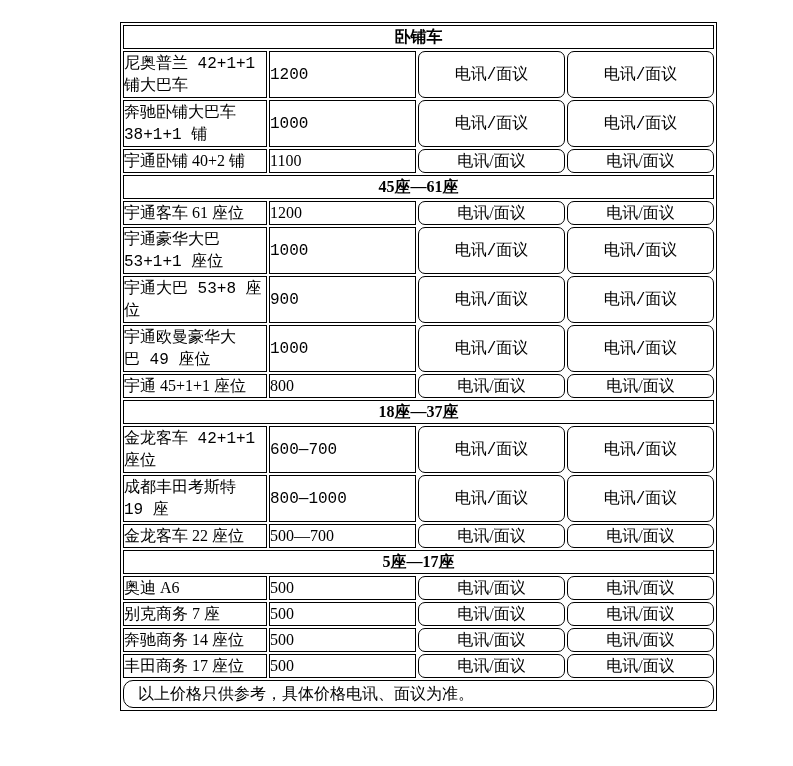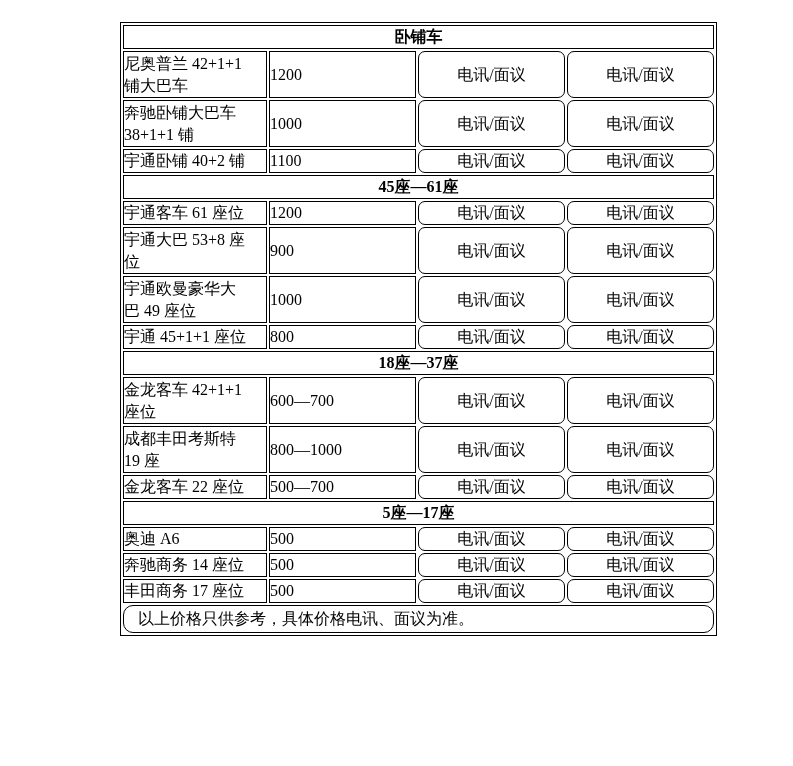--- a/index.html
+++ b/index.html
@@ -28,21 +28,21 @@
   table.rental td {
     border: 1px solid #000000;
     padding: 0;
     font-weight: normal;
     vertical-align: middle;
     overflow: hidden;
     background: #ffffff;
   }
   tr.header-row { height: 23px; }
   tr.single { height: 24px; }
-  tr.double { height: 47px; }
+  tr.double { height: 47px; font-family: Liberation Mono, monospace; }
   tr.section-row { height: 22px; border-radius: 8px; }
   tr.footer-row { height: 28px; }
 
   th.model-h { text-align: left; padding-left: 14px; }
   th.center-h { text-align: center; }
 
   td.model {
     text-align: left;
     padding-left: 14px;
     padding-right: 4px;
@@ -94,20 +94,27 @@
     <tr class="section-row">
       <td colspan="4">45座—61座</td>
     </tr>
     <tr class="single">
       <td class="model">宇通客车 61 座位</td>
       <td class="price">1200</td>
       <td class="contact">电讯/面议</td>
       <td class="contact">电讯/面议</td>
     </tr>
     <tr class="double">
+      <td class="model">宇通豪华大巴
+53+1+1 座位</td>
+      <td class="price">1000</td>
+      <td class="contact">电讯/面议</td>
+      <td class="contact">电讯/面议</td>
+    </tr>
+    <tr class="double">
       <td class="model">宇通大巴 53+8 座
 位</td>
       <td class="price">900</td>
       <td class="contact">电讯/面议</td>
       <td class="contact">电讯/面议</td>
     </tr>
     <tr class="double">
       <td class="model">宇通欧曼豪华大
 巴 49 座位</td>
       <td class="price">1000</td>
@@ -148,20 +155,26 @@
     <tr class="section-row">
       <td colspan="4">5座—17座</td>
     </tr>
     <tr class="single">
       <td class="model">奥迪 A6</td>
       <td class="price">500</td>
       <td class="contact">电讯/面议</td>
       <td class="contact">电讯/面议</td>
     </tr>
     <tr class="single">
+      <td class="model">别克商务 7 座</td>
+      <td class="price">500</td>
+      <td class="contact">电讯/面议</td>
+      <td class="contact">电讯/面议</td>
+    </tr>
+    <tr class="single">
       <td class="model">奔驰商务 14 座位</td>
       <td class="price">500</td>
       <td class="contact">电讯/面议</td>
       <td class="contact">电讯/面议</td>
     </tr>
     <tr class="single">
       <td class="model">丰田商务 17 座位</td>
       <td class="price">500</td>
       <td class="contact">电讯/面议</td>
       <td class="contact">电讯/面议</td>

